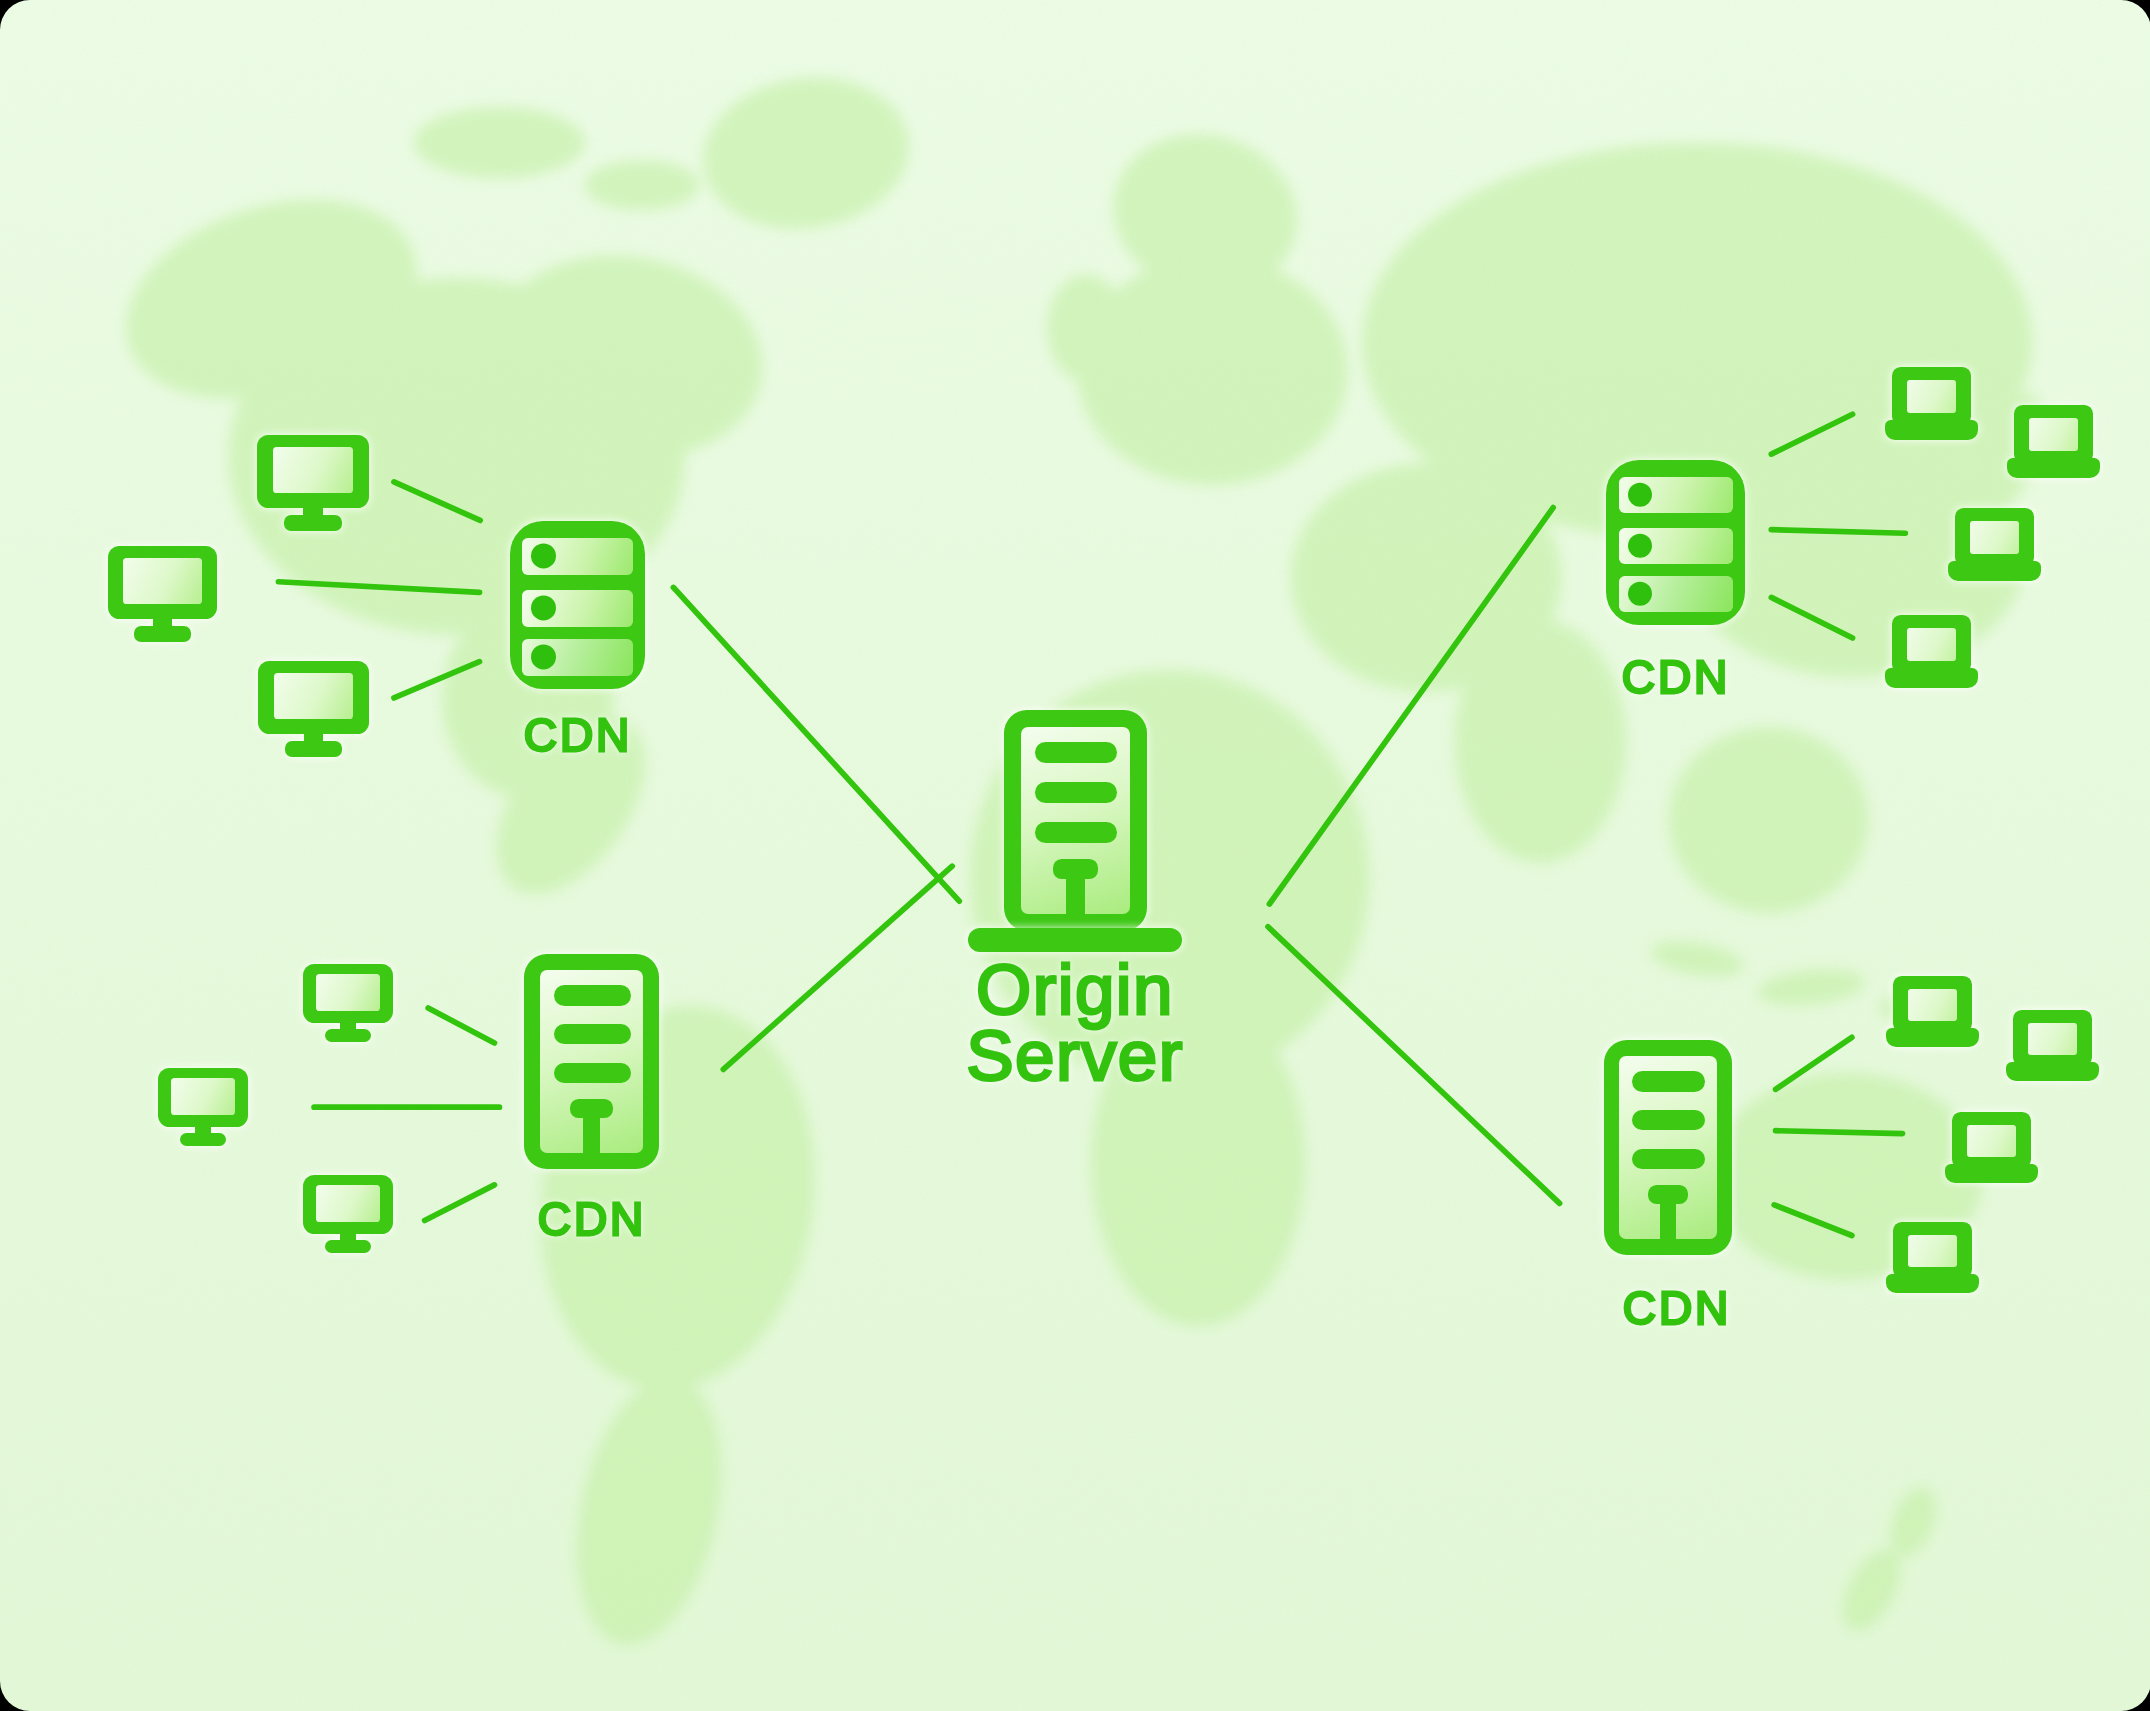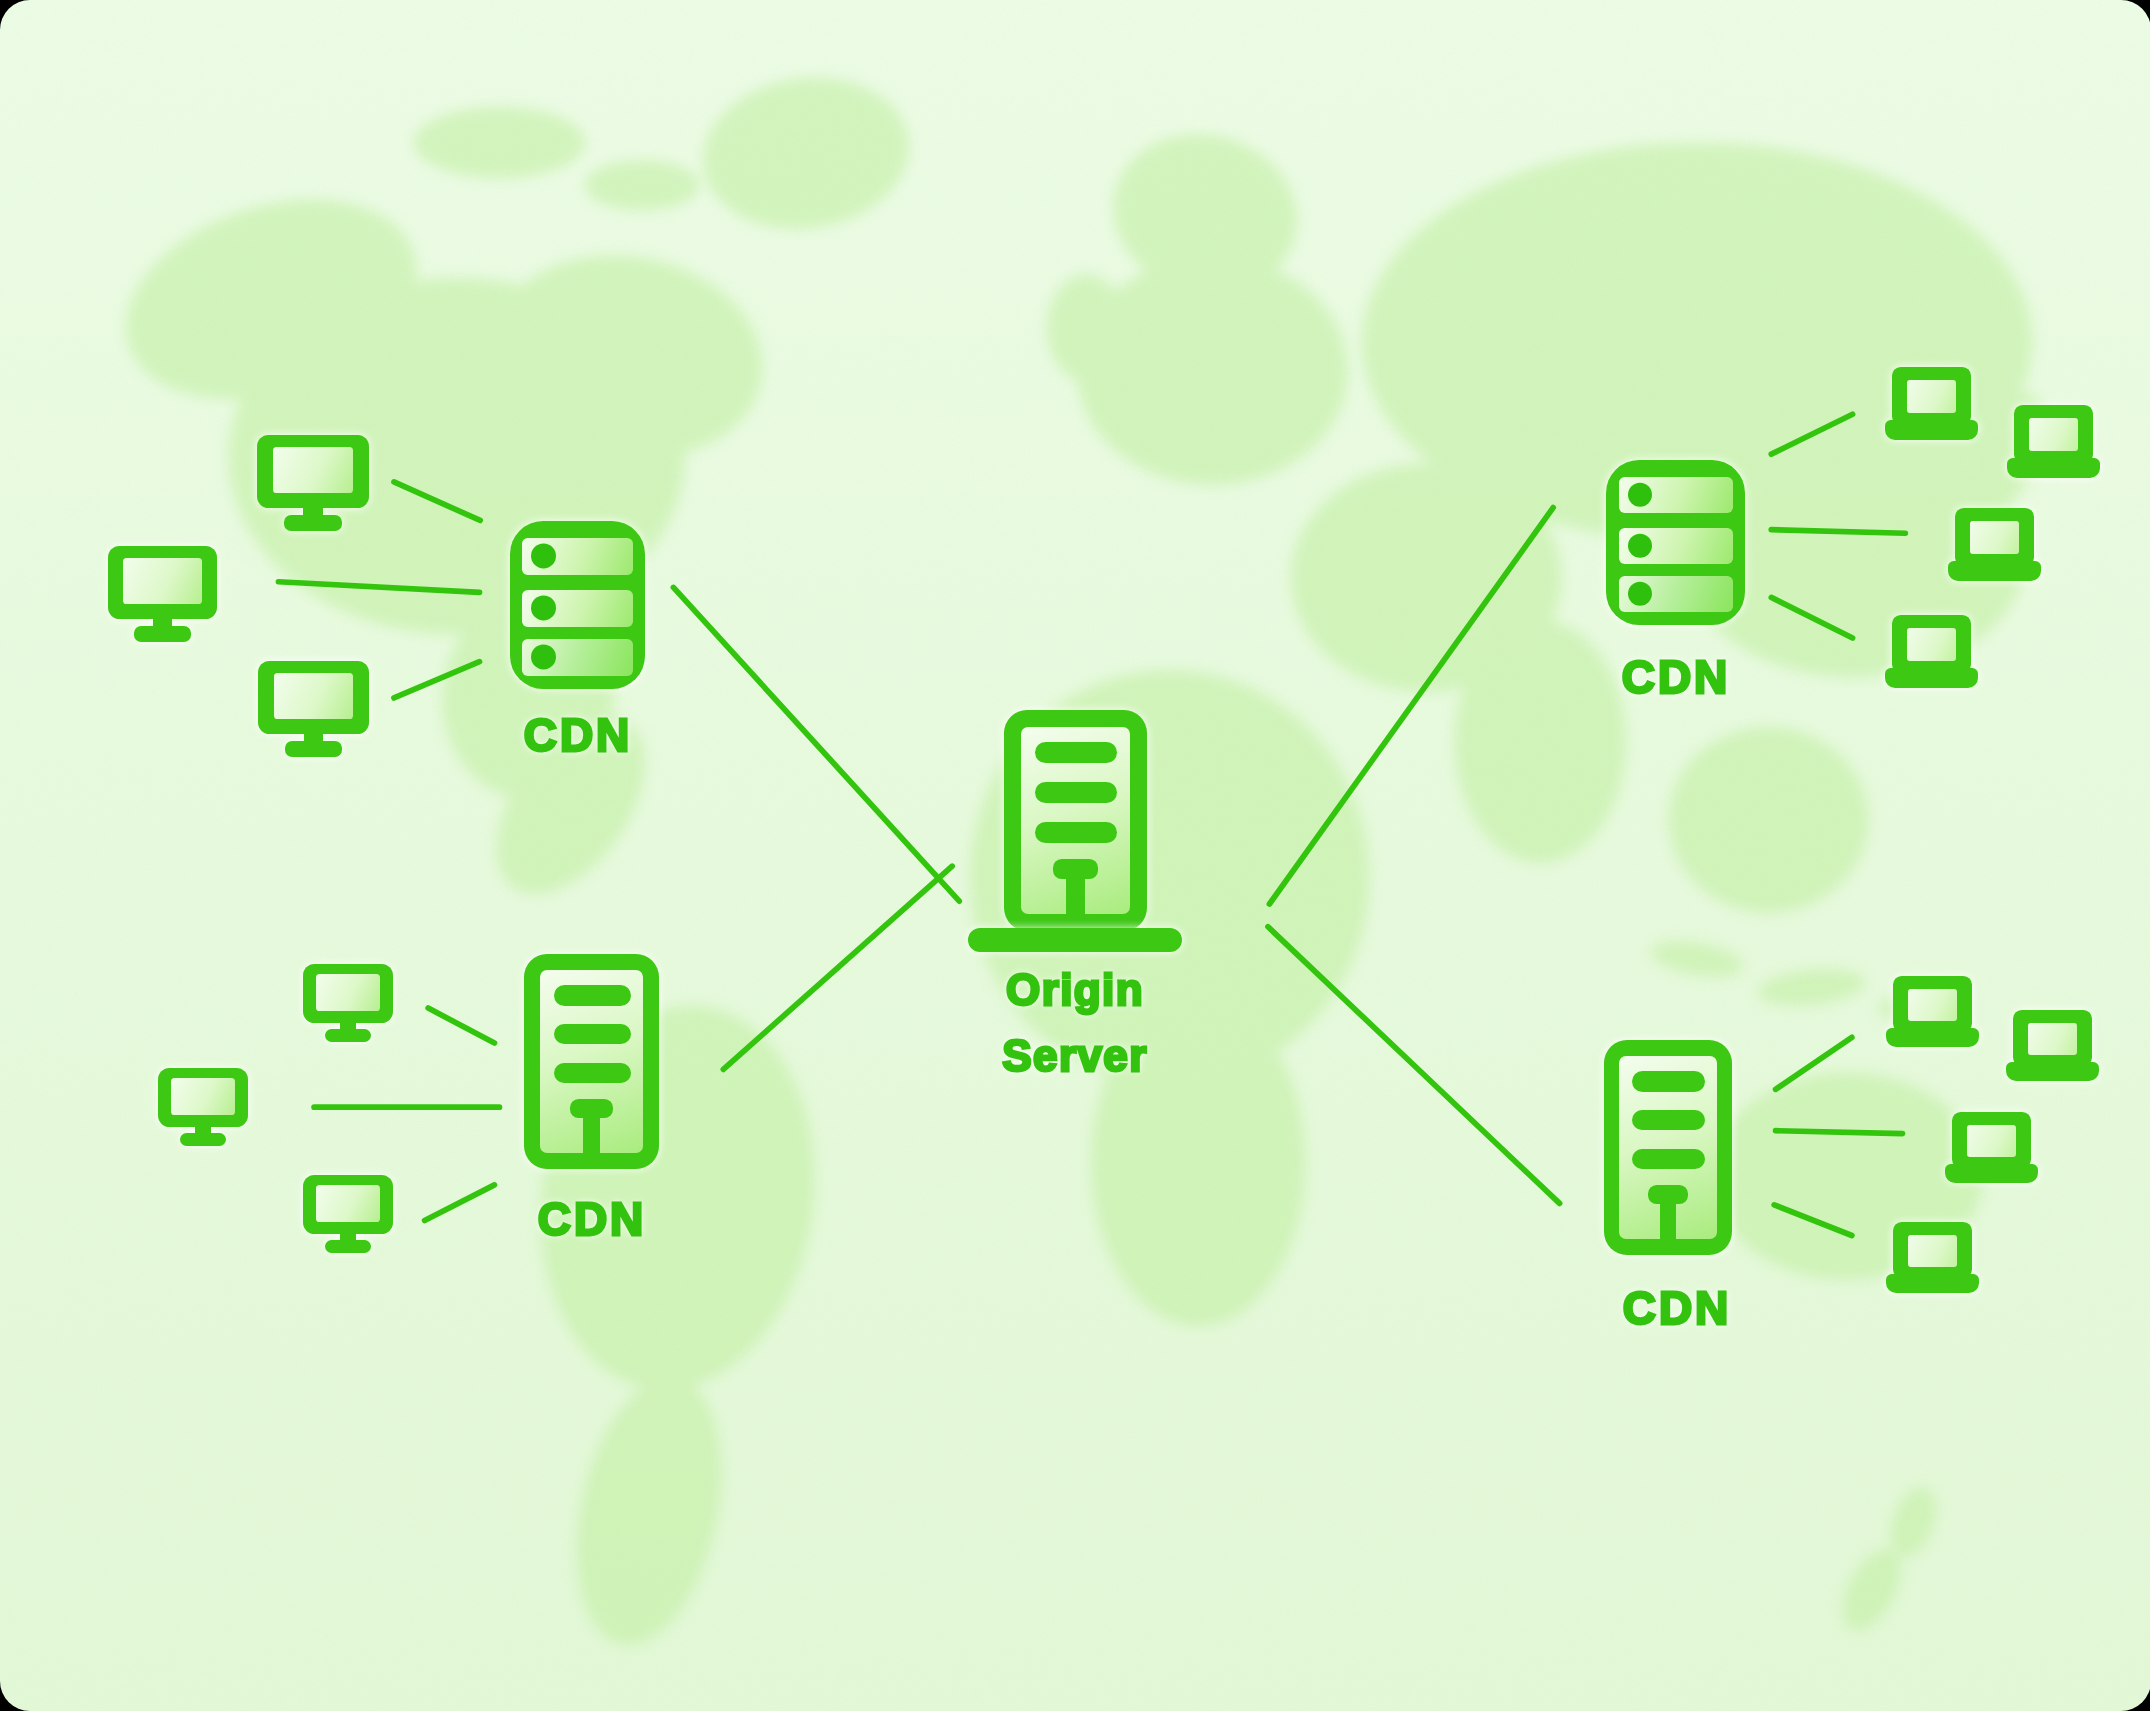--- a/index.html
+++ b/index.html
@@ -43,25 +43,25 @@
   .tower .t-inner{position:absolute;left:12%;right:12%;top:7.5%;bottom:7.5%;border-radius:7.1px;
                   background:linear-gradient(160deg,#f4fdee 0%,#daf7c4 45%,#a9ec7e 100%);}
   .tower .t-bar{position:absolute;left:22%;right:21%;height:9.5%;background:var(--g);border-radius:11.4px;}
   .tower .b1{top:14.5%;} .tower .b2{top:32.5%;} .tower .b3{top:50.5%;}
   .tower .t-cap{position:absolute;left:34%;right:34%;top:67.5%;height:9%;background:var(--g);border-radius:8.6px;}
   .tower .t-stem{position:absolute;left:43.5%;width:13%;top:72%;bottom:7.5%;background:var(--g);}
   .tower.origin .t-stem{bottom:-2%;}
   .o-base{position:absolute;background:var(--g);border-radius:13px;}
 
   
-  .lbl{position:absolute;transform:translateX(-50%);color:var(--gtext);font-weight:bold;
+  .lbl{position:absolute;transform:translateX(-50%);color:var(--gtext);font-weight:normal;
        -webkit-text-stroke:2.9px var(--gtext);letter-spacing:2.9px;white-space:nowrap;
        text-shadow:0 0 10px rgba(255,255,255,.9),0 0 4.3px rgba(255,255,255,.9);}
   .lbl.cdn{font-size:46px;}
-  .lbl.origin-lbl{font-size:44px;line-height:66px;text-align:center;letter-spacing:1.4px;}
+  .lbl.origin-lbl{font-size:71px;line-height:66px;text-align:center;letter-spacing:1.4px;}
   .lbl.origin-lbl span{display:block;}
 </style>
 </head>
 <body>
 
 <div id="stage">
  <div id="canvas">
 
   <svg class="layer" width="2151" height="1711" viewBox="0 0 3016 2400">
     <defs>

